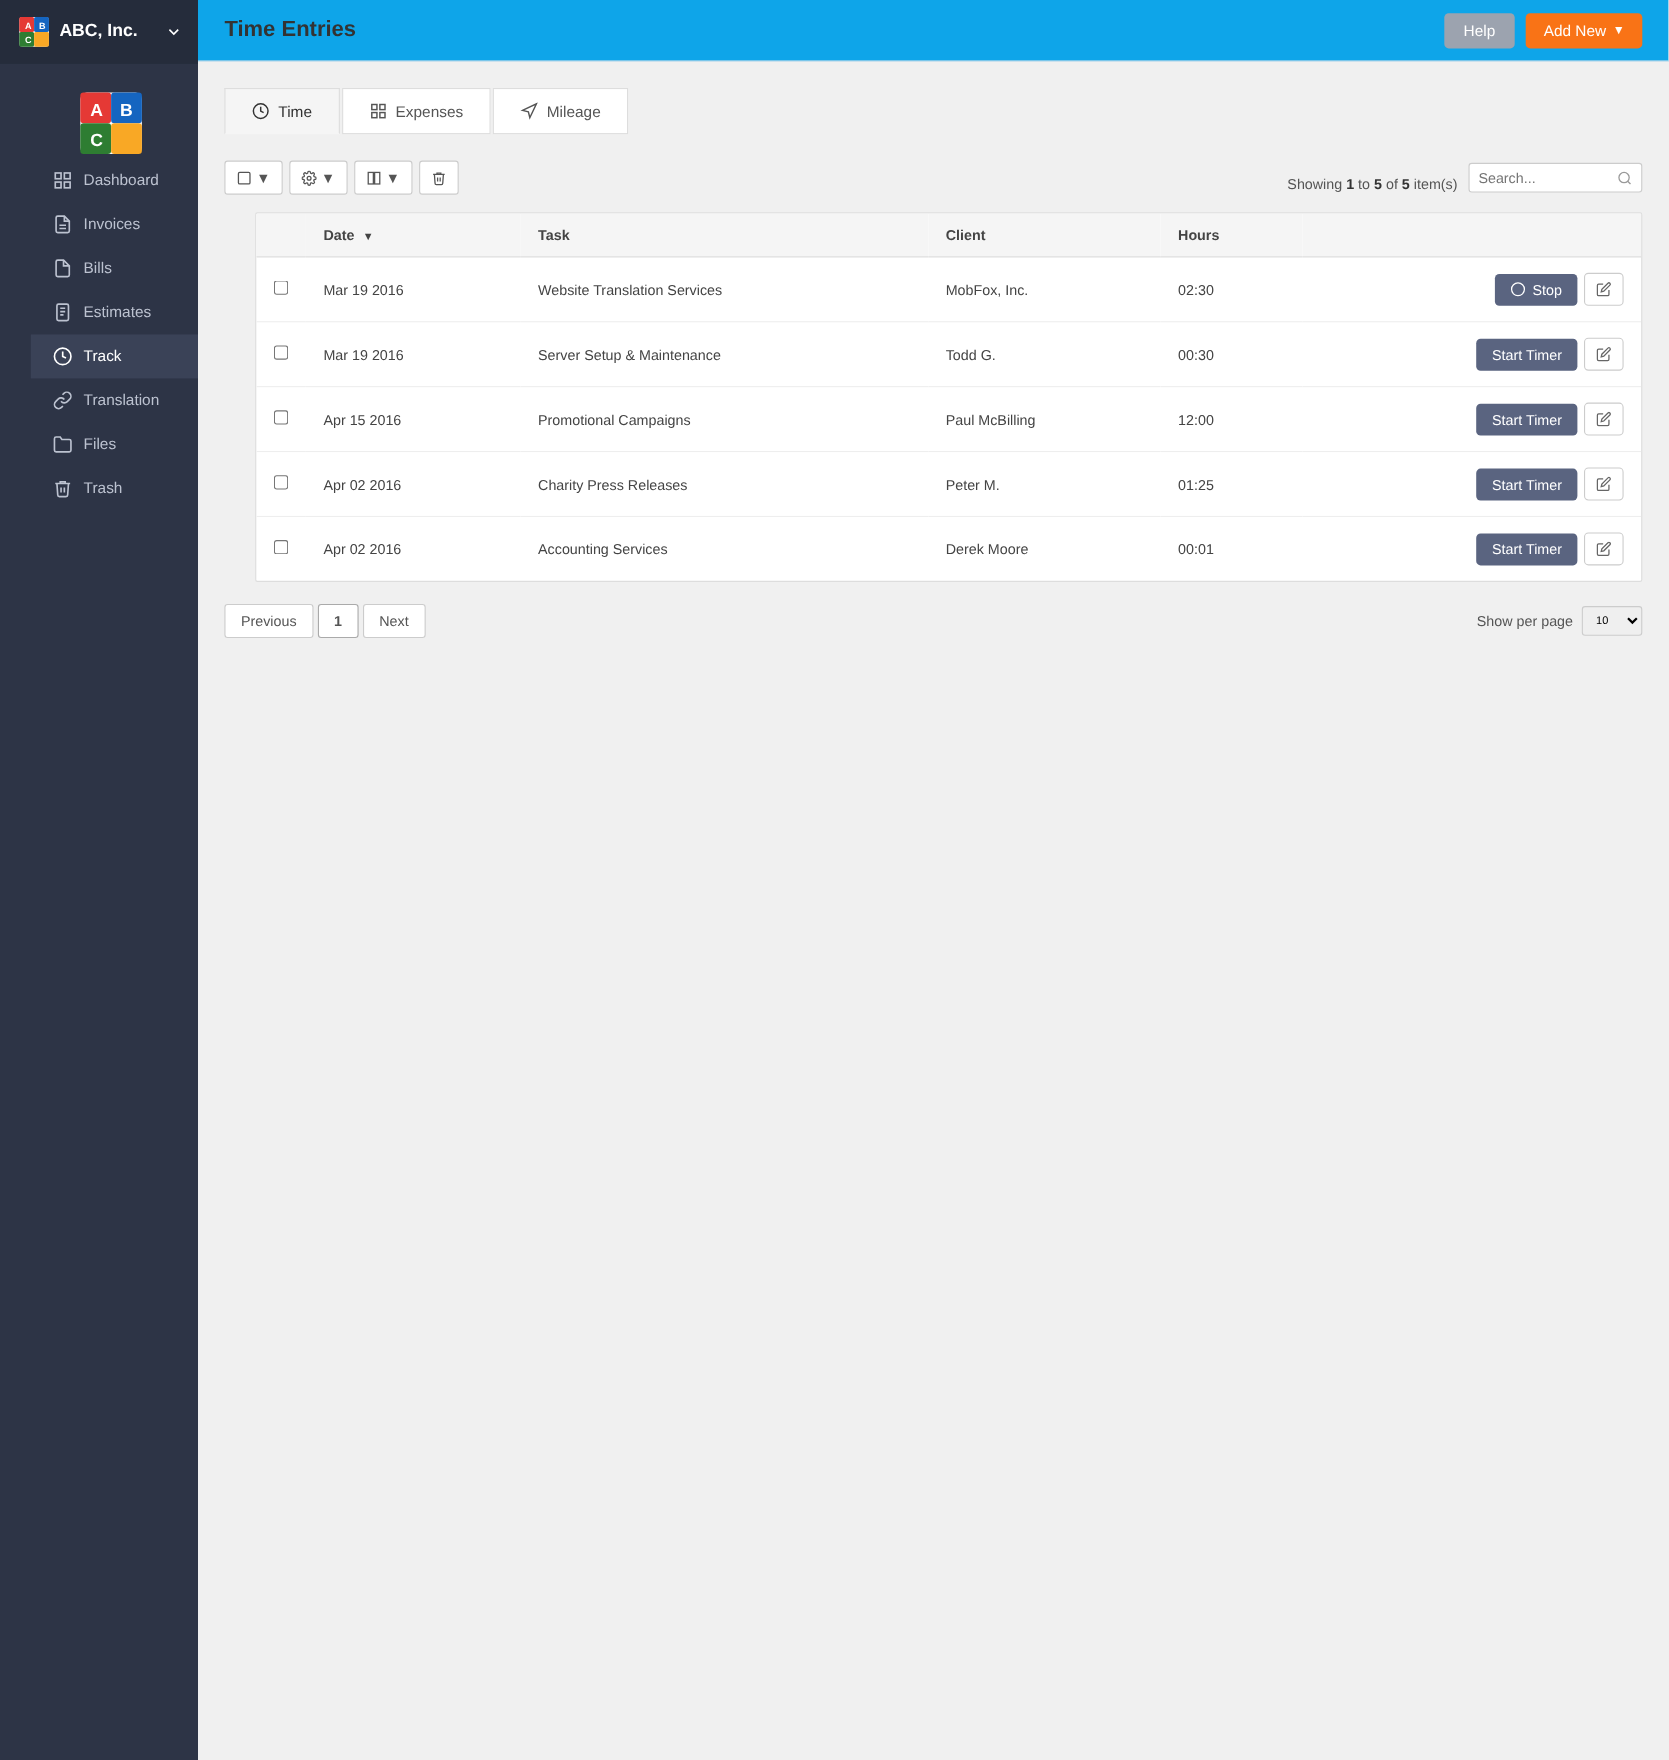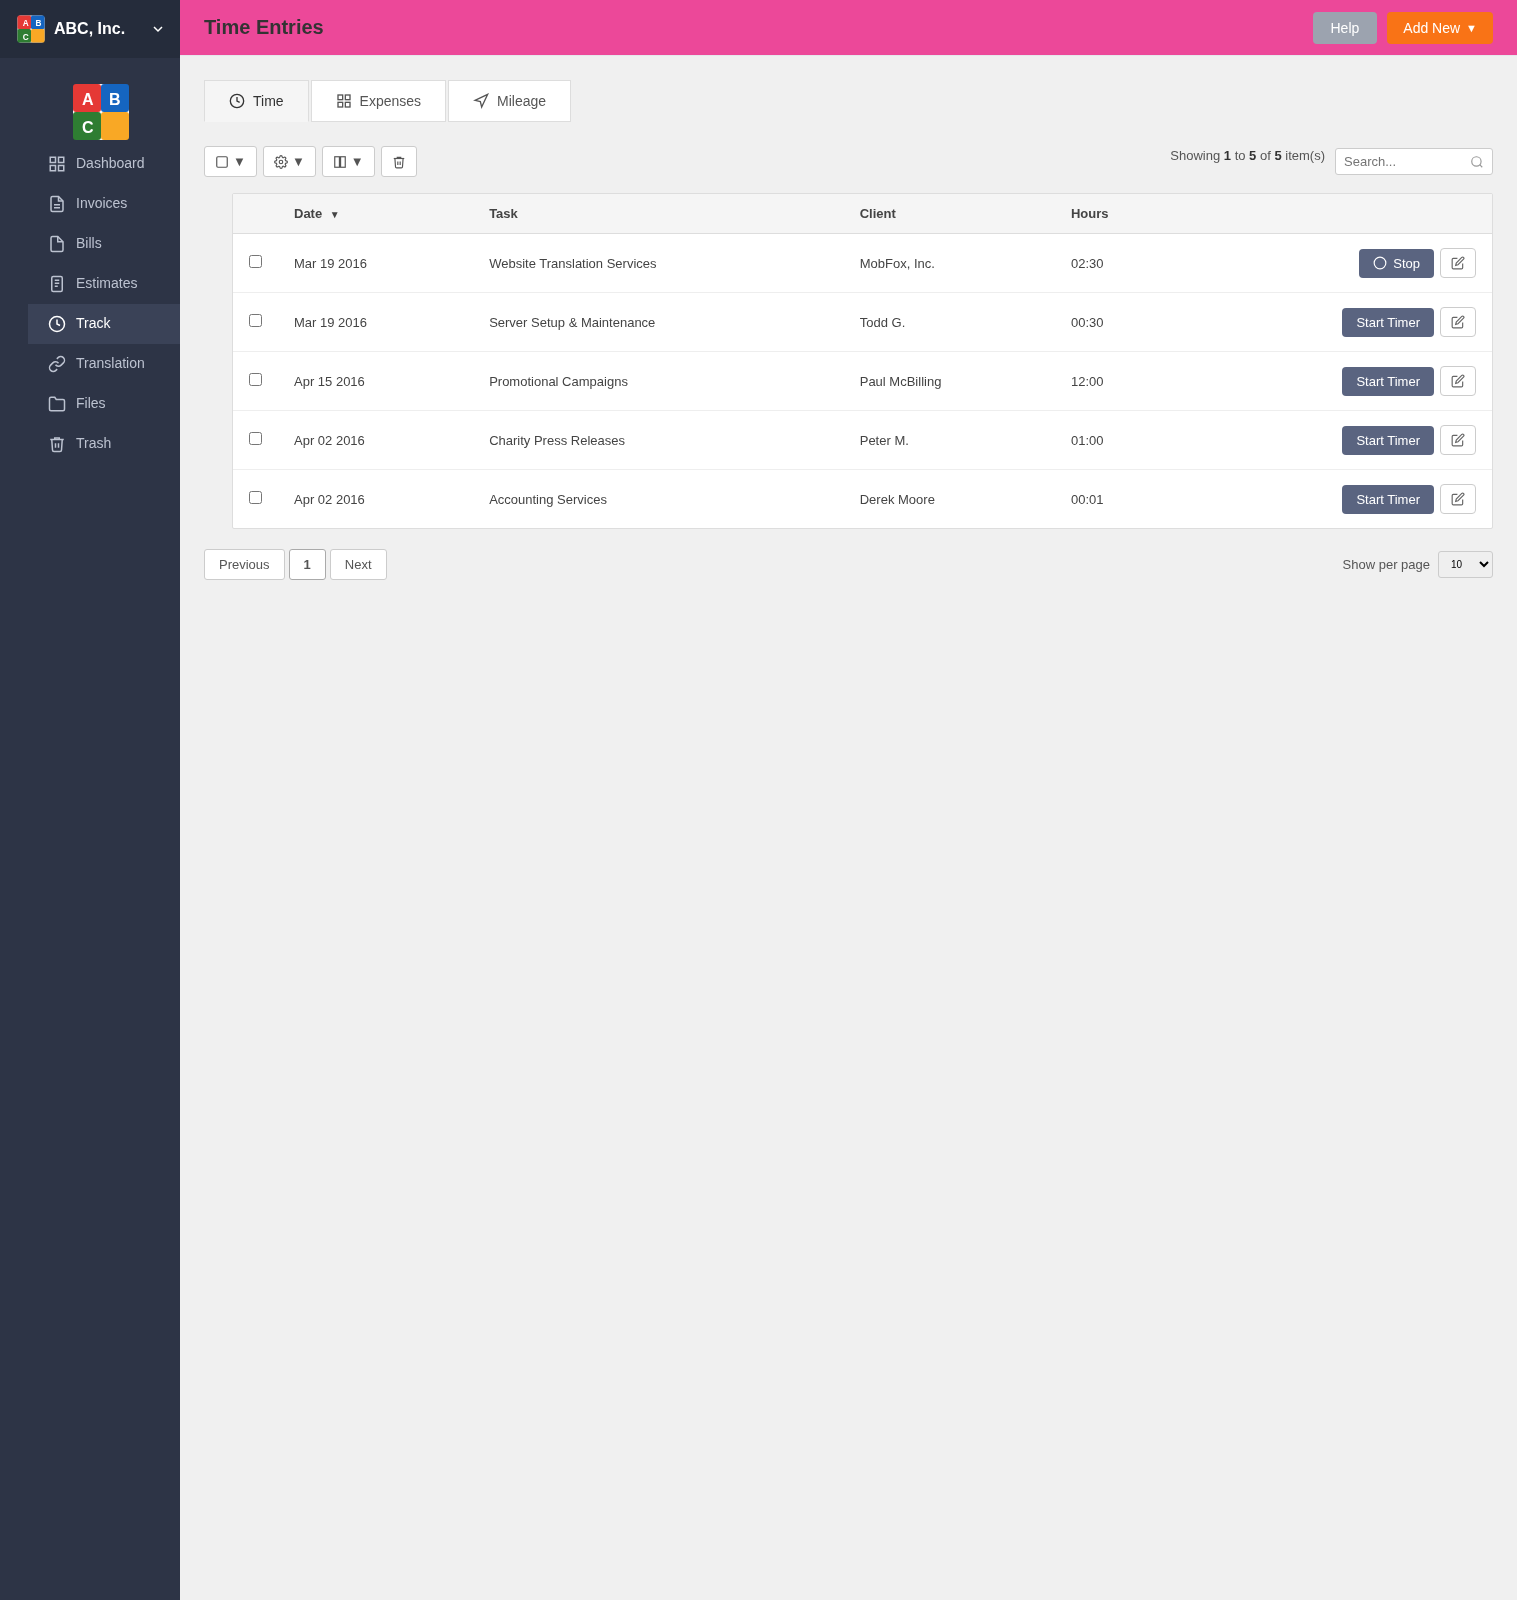--- a/index.html
+++ b/index.html
@@ -49,21 +49,21 @@
     .nav-item svg { width: 18px; height: 18px; flex-shrink: 0; }
 
     
     .main {
       flex: 1;
       display: flex;
       flex-direction: column;
       overflow: hidden;
     }
     .topbar {
-      background: #ec4899;
+      background: #0ea5e9;
       padding: 0 24px;
       height: 56px;
       display: flex;
       align-items: center;
       justify-content: space-between;
       border-bottom: 1px solid #e5e7eb;
     }
     .topbar h1 { font-size: 20px; font-weight: 600; color: #333; }
     .topbar-actions { display: flex; gap: 10px; align-items: center; }
     .btn-help {
@@ -138,21 +138,21 @@
       gap: 4px;
       background: #fff;
       border: 1px solid #ccc;
       padding: 7px 10px;
       border-radius: 3px;
       cursor: pointer;
       font-size: 13px;
       color: #555;
     }
     .toolbar-btn svg { width: 14px; height: 14px; }
-    .toolbar-right { display: flex; align-items: flex-start; gap: 10px; }
+    .toolbar-right { display: flex; align-items: flex-end; gap: 10px; }
     .showing-text { font-size: 13px; color: #555; }
     .showing-text strong { font-weight: 700; color: #333; }
     .search-box {
       display: flex;
       align-items: center;
       background: #fff;
       border: 1px solid #ccc;
       border-radius: 3px;
       padding: 5px 8px;
       gap: 6px;
@@ -542,21 +542,21 @@
         </div>
       </td>
     </tr>
             <tr>
       <td class="checkbox-cell">
         <input type="checkbox" style="">
       </td>
       <td>Apr 02 2016</td>
       <td>Charity Press Releases</td>
       <td>Peter M.</td>
-      <td>01:00</td>
+      <td>01:25</td>
       <td>
         <div class="actions-cell">
           <button class="btn-start">Start Timer</button>
           <button class="btn-edit">
             <svg viewBox="0 0 24 24" fill="none" stroke="currentColor" stroke-width="2" width="14" height="14">
                       <path d="M11 4H4a2 2 0 0 0-2 2v14a2 2 0 0 0 2 2h14a2 2 0 0 0 2-2v-7"></path>
                       <path d="M18.5 2.5a2.121 2.121 0 0 1 3 3L12 15l-4 1 1-4 9.5-9.5z"></path>
                     </svg>
           </button>
         </div>

